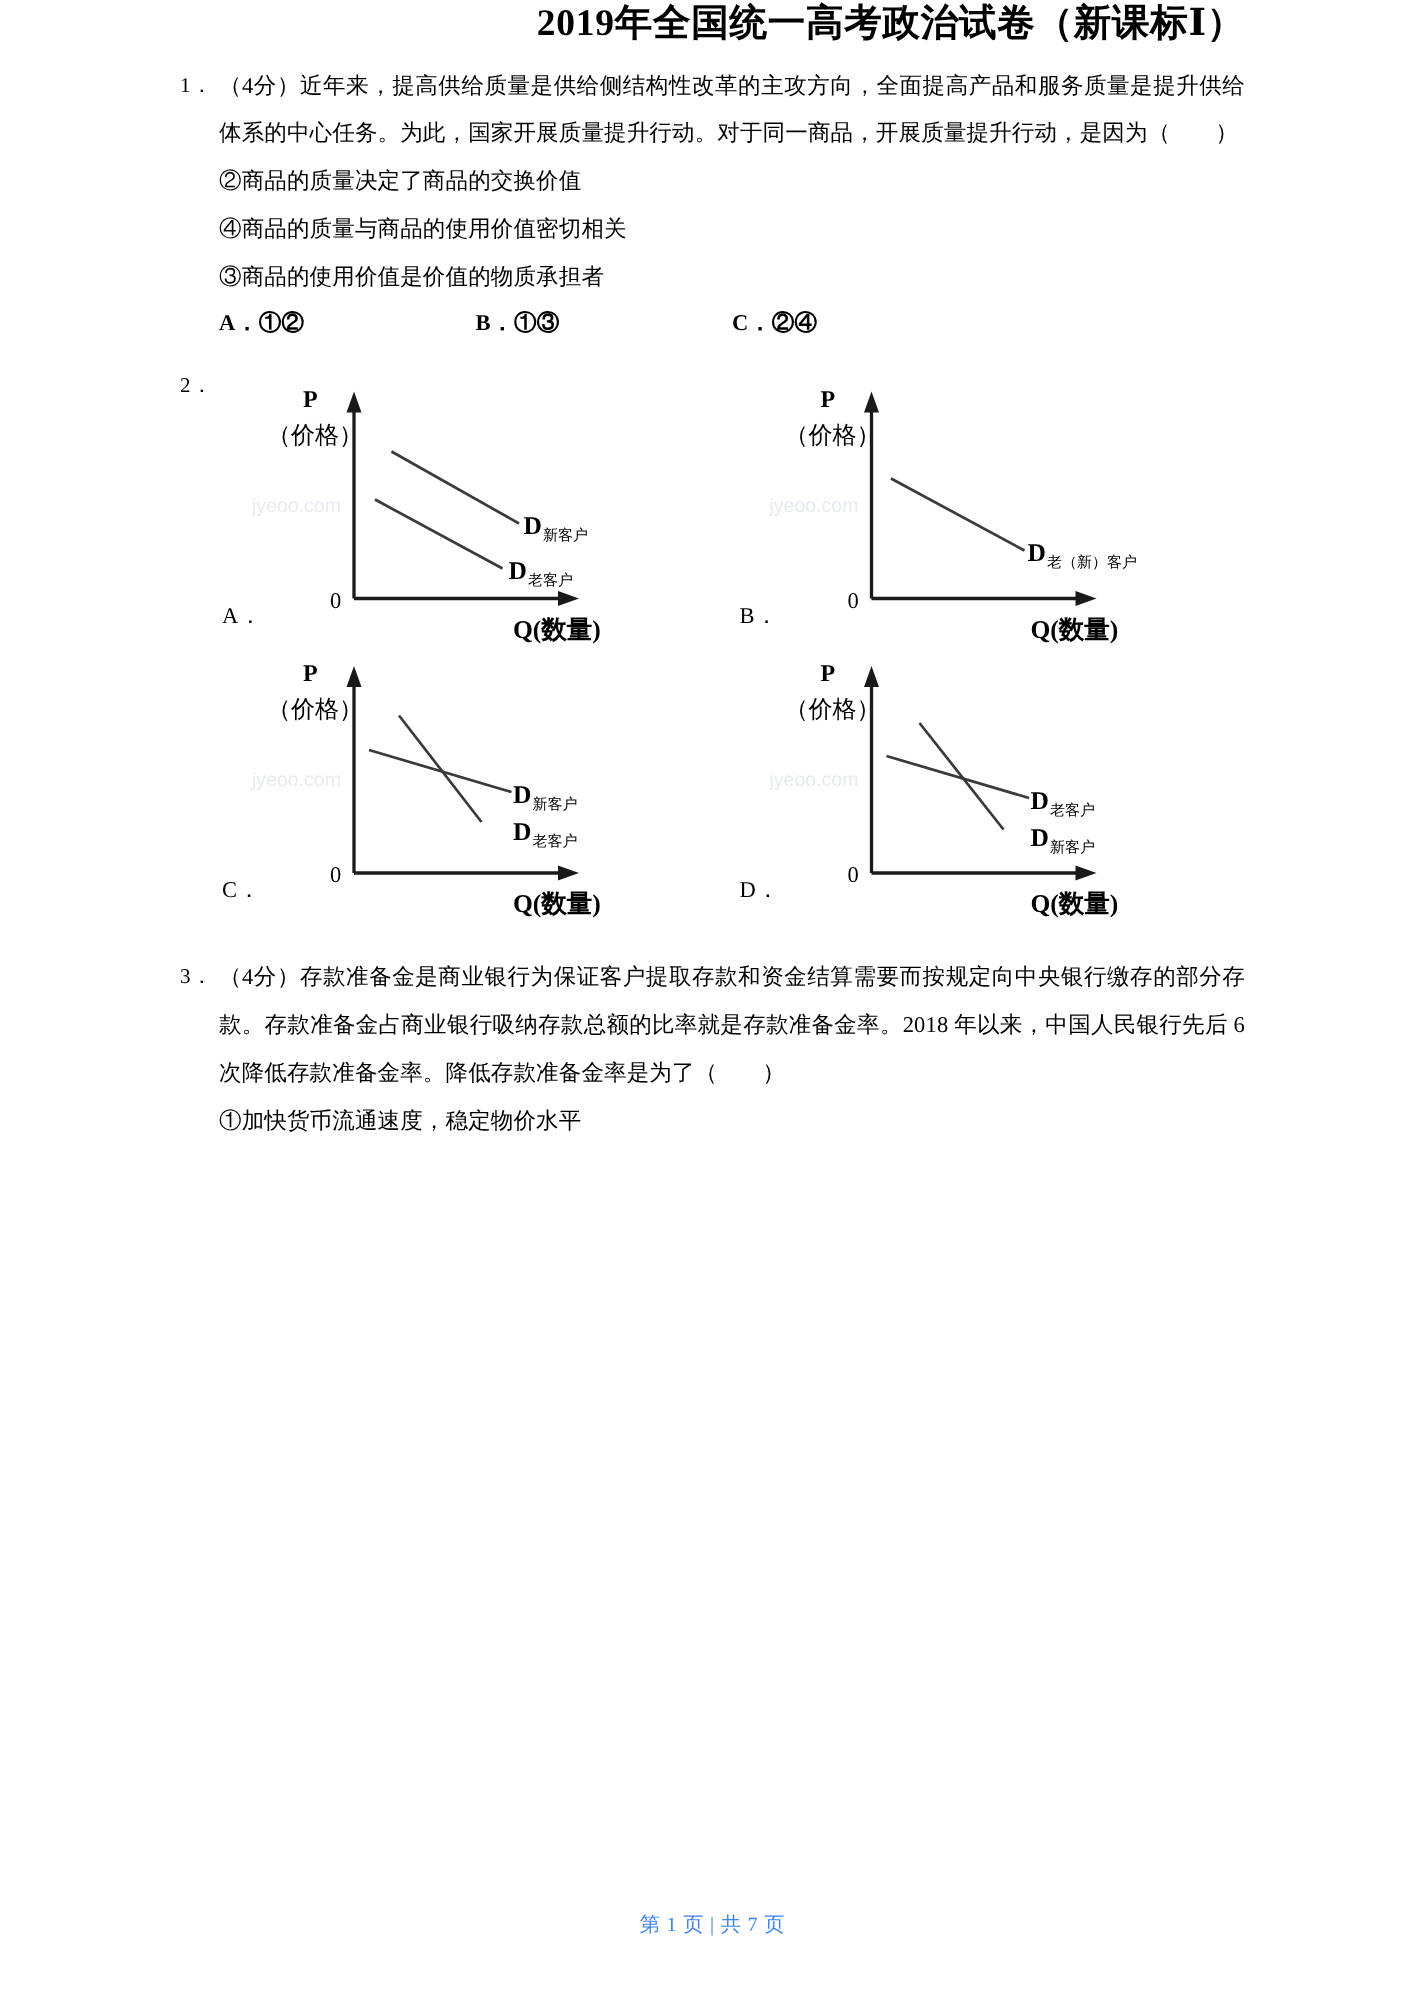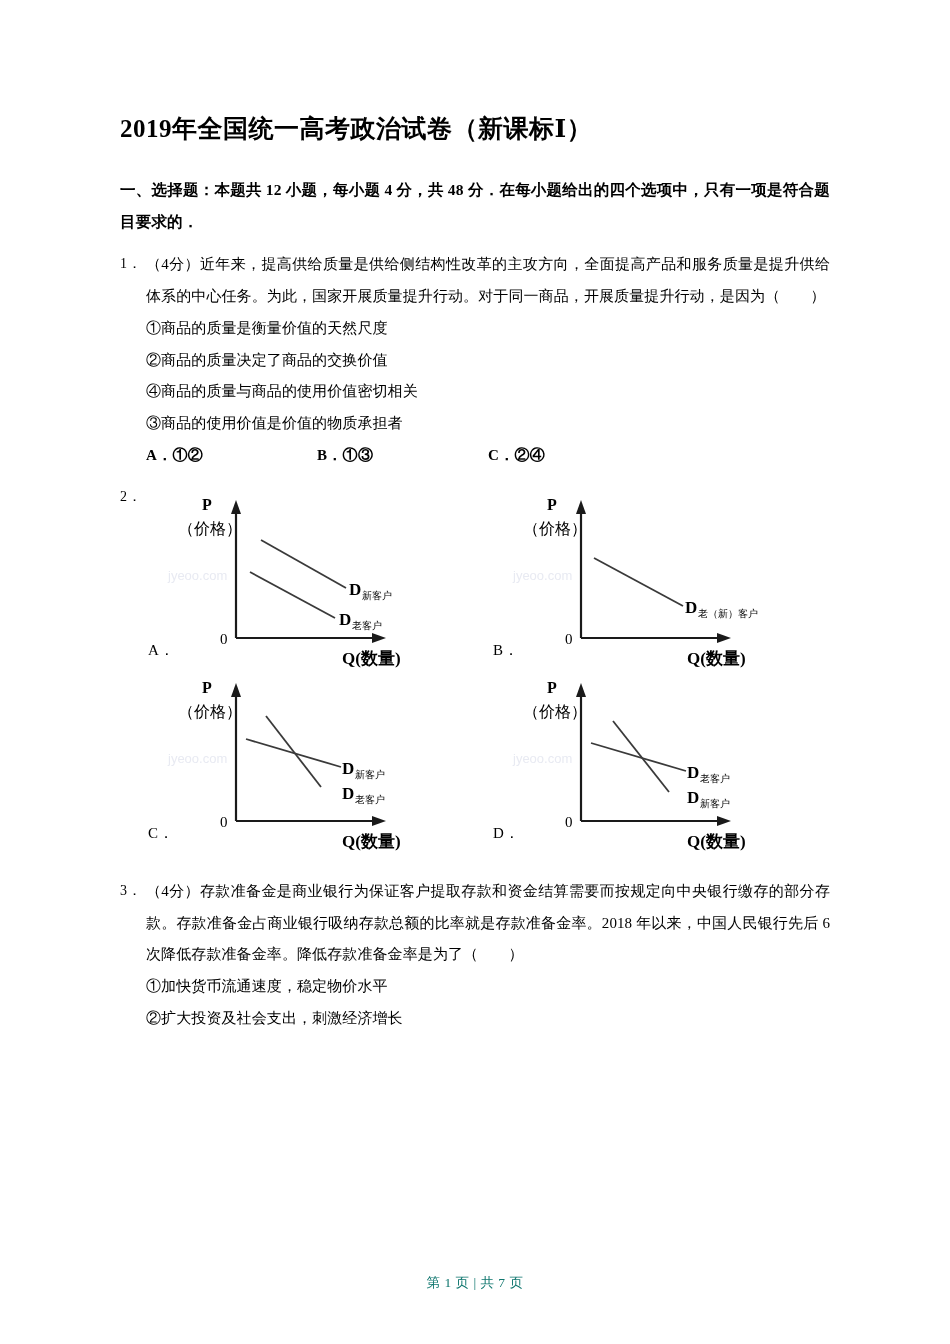--- a/index.html
+++ b/index.html
@@ -16,26 +16,25 @@
     overflow: hidden;
   }
   .page {
     position: relative;
     width: 950px;
     height: 1344px;
     box-sizing: border-box;
     padding: 0 120px;
   }
   .doc-title {
-    text-align: left;
+    text-align: right;
     font-size: 25px;
     font-weight: bold;
     letter-spacing: 0.5px;
     margin: 0;
-    padding-top: 113px;
     line-height: 1.3;
   }
   .section-header {
     font-size: 15.5px;
     font-weight: bold;
     line-height: 2.12;
     margin-top: 28px;
     text-align: justify;
     letter-spacing: 0.2px;
   }
@@ -95,46 +94,44 @@
     font-size: 15px;
     letter-spacing: 0.5px;
   }
   .footer {
     position: absolute;
     left: 0;
     right: 0;
     bottom: 52px;
     text-align: center;
     font-size: 13.5px;
-    color: #0f766e;
+    color: #3b82f6;
     letter-spacing: 0.5px;
   }
   .axis-label {
     font-family: "Liberation Serif", "DejaVu Serif", serif;
   }
   .wm {
     fill: #e8eaf2;
     font-size: 13px;
     font-family: "Liberation Sans", sans-serif;
   }
 </style>
 </head>
 <body>
 
 <div class="page">
 
   <h1 class="doc-title">2019年全国统一高考政治试卷（新课标Ⅰ）</h1>
 
-  <div class="section-header">一、选择题：本题共 12 小题，每小题 4 分，共 48 分．在每小题给出的四个选项中，只有一项是符合题目要求的．</div>
 
   <div class="question">
     <div class="q-num">1．</div>
     <div class="q-body">
       <div class="q-text">（4分）近年来，提高供给质量是供给侧结构性改革的主攻方向，全面提高产品和服务质量是提升供给体系的中心任务。为此，国家开展质量提升行动。对于同一商品，开展质量提升行动，是因为（　　）</div>
-      <div class="q-stmt">①商品的质量是衡量价值的天然尺度</div>
       <div class="q-stmt">②商品的质量决定了商品的交换价值</div>
       <div class="q-stmt">④商品的质量与商品的使用价值密切相关</div>
       <div class="q-stmt">③商品的使用价值是价值的物质承担者</div>
       <div class="q-choices">
         <div class="choice">A．①②</div>
         <div class="choice">B．①③</div>
         <div class="choice">C．②④</div>
       </div>
     </div>
   </div>
@@ -235,19 +232,18 @@
         </div>
       </div>
     </div>
   </div>
 
   <div class="question">
     <div class="q-num">3．</div>
     <div class="q-body">
       <div class="q-text">（4分）存款准备金是商业银行为保证客户提取存款和资金结算需要而按规定向中央银行缴存的部分存款。存款准备金占商业银行吸纳存款总额的比率就是存款准备金率。2018 年以来，中国人民银行先后 6 次降低存款准备金率。降低存款准备金率是为了（　　）</div>
       <div class="q-stmt">①加快货币流通速度，稳定物价水平</div>
-      <div class="q-stmt">②扩大投资及社会支出，刺激经济增长</div>
     </div>
   </div>
 
   <div class="footer">第 1 页  |  共 7 页</div>
 
 </div>
 
 </body></html>

